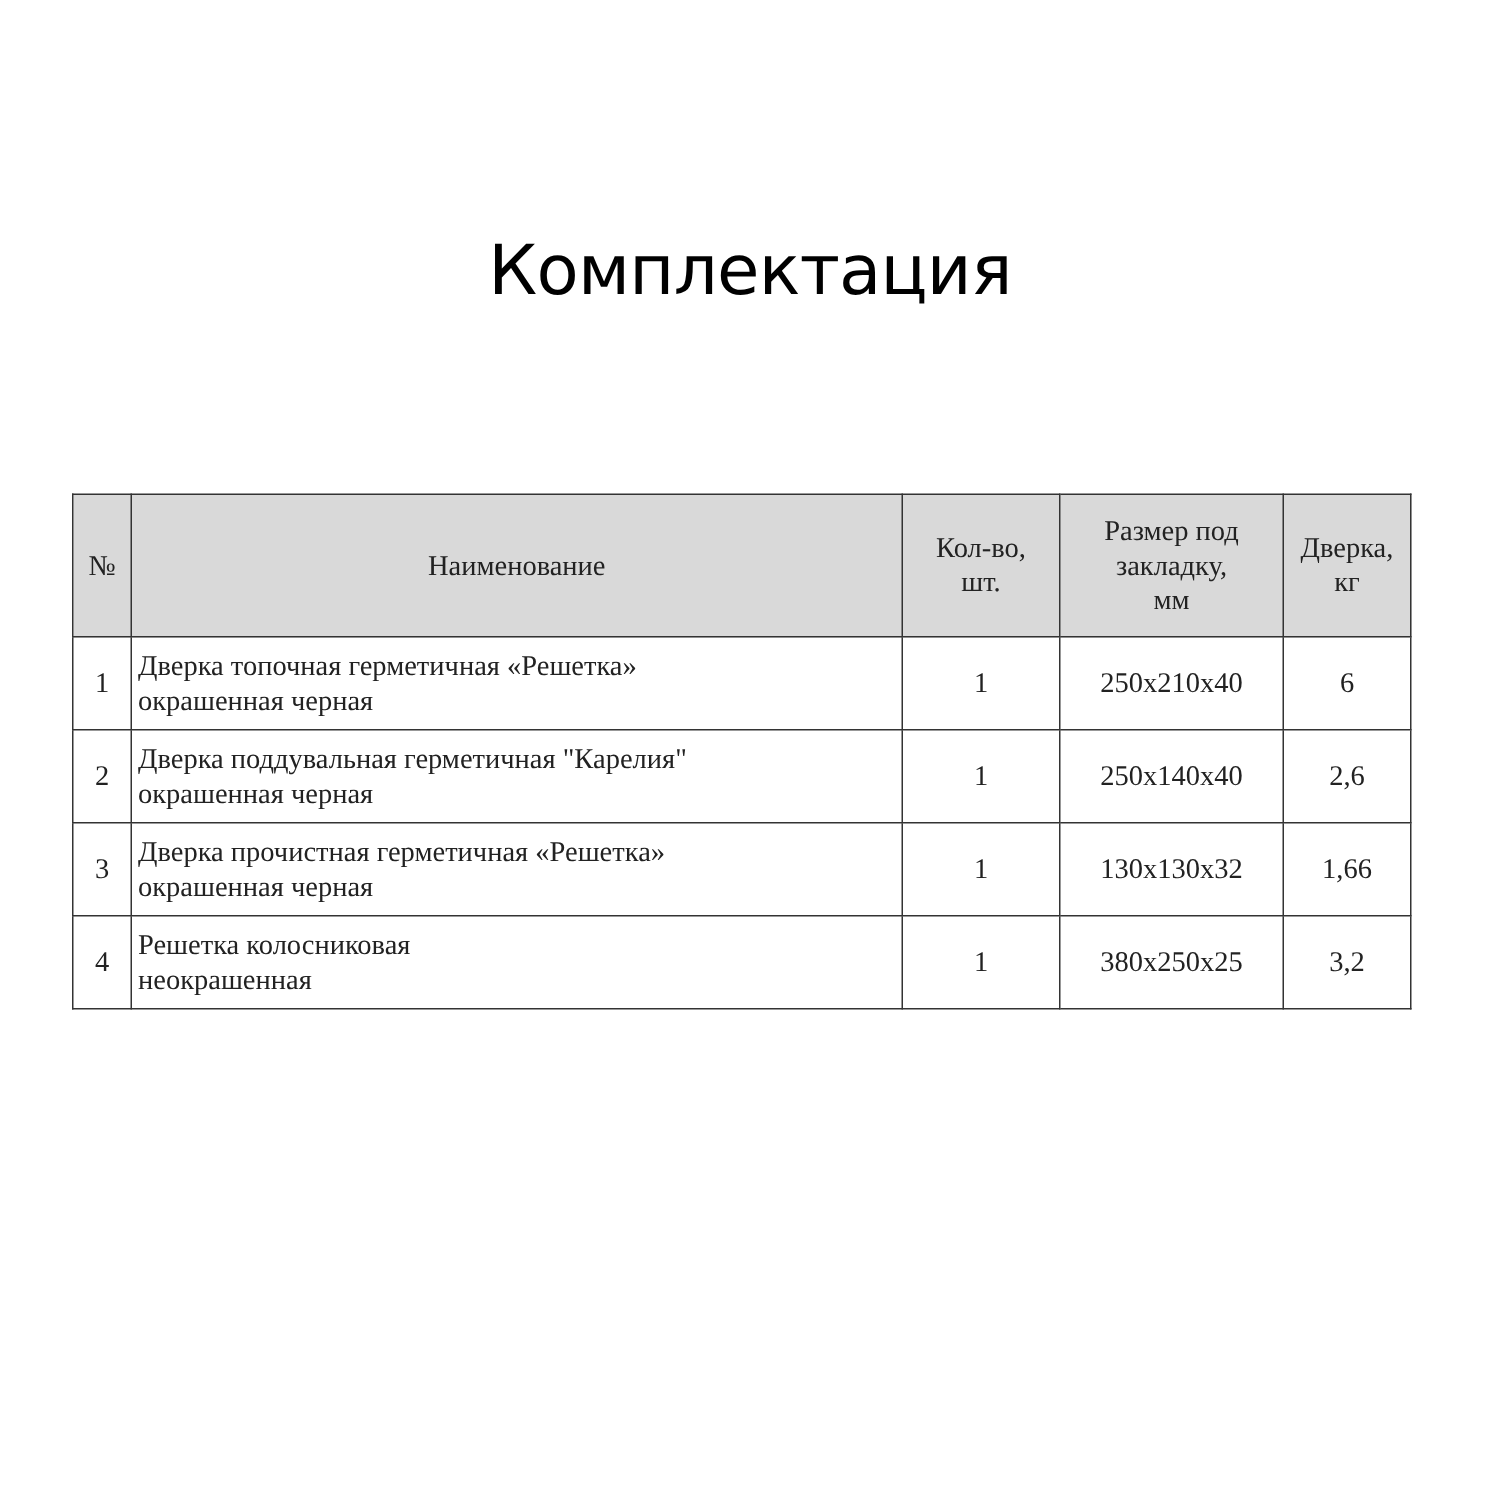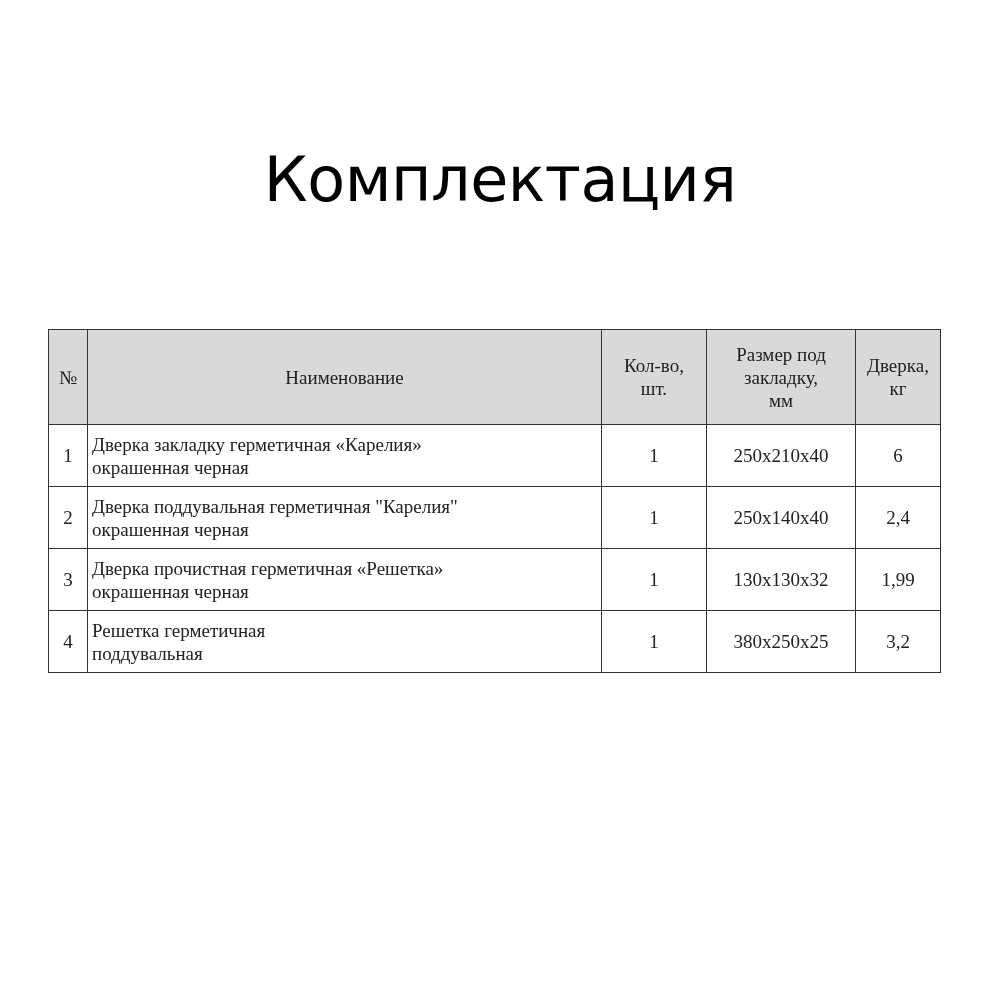--- a/index.html
+++ b/index.html
@@ -1,21 +1,21 @@
 <!DOCTYPE html>
 <html><head>
 <meta charset="utf-8">
 <style>
   html, body { margin: 0; padding: 0; background: #ffffff; }
   body { width: 1000px; height: 1000px; position: relative; overflow: hidden; }
   .title {
     position: absolute; left: 0; width: 1000px; top: 140px;
     text-align: center;
     font-family: "DejaVu Sans", sans-serif;
-    font-size: 62px; color: #000; line-height: 80px;
+    font-size: 46px; color: #000; line-height: 80px;
     letter-spacing: -0.5px;
   }
   table.spec {
     position: absolute; left: 48px; top: 329px;
     width: 893px;
     border-collapse: collapse;
     font-family: "Liberation Serif", serif;
     font-size: 19px; color: #222;
   }
   table.spec th, table.spec td {
@@ -57,51 +57,51 @@
       <th class="c-mass">
         <span class="line">Дверка,</span>
         <span class="line">кг</span>
       </th>
     </tr>
   </thead>
   <tbody>
     <tr>
       <td class="c-num">1</td>
       <td class="c-name">
-        <span class="line">Дверка закладку герметичная «Карелия»</span>
+        <span class="line">Дверка топочная герметичная «Решетка»</span>
         <span class="line">окрашенная черная</span>
       </td>
       <td class="c-qty">1</td>
       <td class="c-size">250x210x40</td>
       <td class="c-mass">6</td>
     </tr>
     <tr>
       <td class="c-num">2</td>
       <td class="c-name">
         <span class="line">Дверка поддувальная герметичная "Карелия"</span>
         <span class="line">окрашенная черная</span>
       </td>
       <td class="c-qty">1</td>
       <td class="c-size">250x140x40</td>
-      <td class="c-mass">2,4</td>
+      <td class="c-mass">2,6</td>
     </tr>
     <tr>
       <td class="c-num">3</td>
       <td class="c-name">
         <span class="line">Дверка прочистная герметичная «Решетка»</span>
         <span class="line">окрашенная черная</span>
       </td>
       <td class="c-qty">1</td>
       <td class="c-size">130x130x32</td>
-      <td class="c-mass">1,99</td>
+      <td class="c-mass">1,66</td>
     </tr>
     <tr>
       <td class="c-num">4</td>
       <td class="c-name">
-        <span class="line">Решетка герметичная</span>
-        <span class="line">поддувальная</span>
+        <span class="line">Решетка колосниковая</span>
+        <span class="line">неокрашенная</span>
       </td>
       <td class="c-qty">1</td>
       <td class="c-size">380x250x25</td>
       <td class="c-mass">3,2</td>
     </tr>
   </tbody>
 </table>
 
 </body></html>

